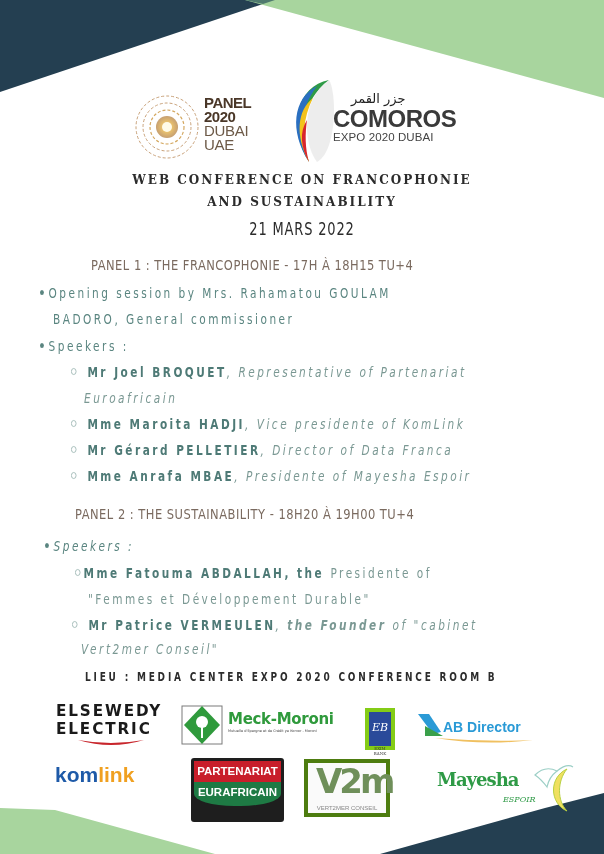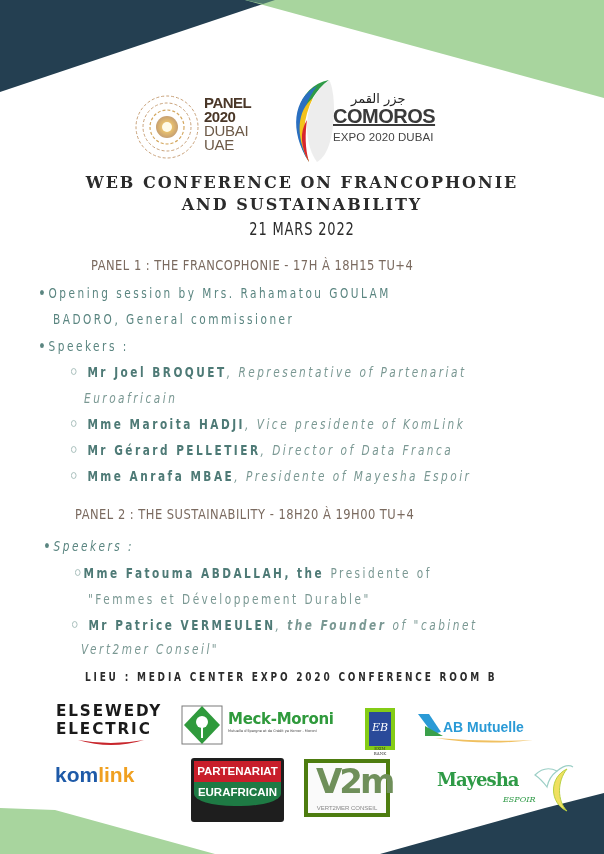--- a/index.html
+++ b/index.html
@@ -6,24 +6,24 @@
   body { width:604px; height:854px; position:relative; overflow:hidden; background:#ffffff; font-family:"DejaVu Sans", sans-serif; }
   .bg { position:absolute; left:0; top:0; width:604px; height:854px; }
   .abs { position:absolute; }
   
   .expo-logo { left:134px; top:93px; width:130px; height:68px; }
   .expo-text { position:absolute; left:70px; top:3px; font-family:"Liberation Sans", sans-serif; line-height:14px; font-size:15px; color:#4a3728; }
   .expo-text .b { font-weight:bold; display:block; letter-spacing:-0.5px; }
   .expo-text .l { font-weight:normal; display:block; color:#6d5a48; letter-spacing:-0.3px; }
   .comoros-logo { left:287px; top:76px; width:160px; height:90px; }
   .com-ar { position:absolute; left:64px; top:15px; font-size:13px; color:#222; font-family:"DejaVu Sans", sans-serif; }
-  .com-name { position:absolute; left:46px; top:29px; font-size:20px; font-weight:bold; color:#3a3a3a; font-family:"Liberation Sans", sans-serif; letter-spacing:-0.5px;text-decoration:underline; }
+  .com-name { position:absolute; left:46px; top:29px; font-size:24px; font-weight:bold; color:#3a3a3a; font-family:"Liberation Sans", sans-serif; letter-spacing:-0.5px; }
   .com-sub { position:absolute; left:46px; top:55px; font-size:11.5px; color:#444; font-family:"Liberation Sans", sans-serif; letter-spacing:0.1px; }
 
-  .title { left:0; width:604px; text-align:center; font-family:"DejaVu Serif", serif; font-weight:bold; color:#2b2b2b; letter-spacing:2px; font-size:16px; }
+  .title { left:0; width:604px; text-align:center; font-family:"DejaVu Serif", serif; font-weight:bold; color:#2b2b2b; letter-spacing:2px; font-size:12px; }
   .date { left:0; width:604px; text-align:center; top:219px; font-family:"DejaVu Sans Condensed","DejaVu Sans", sans-serif; font-size:17px; color:#2b2b2b; letter-spacing:1px; transform:scaleX(0.85); }
   .panel { font-family:"DejaVu Sans", sans-serif; font-size:14px; color:#7a6a5f; letter-spacing:0.6px; transform-origin:left top; transform:scaleX(0.82); white-space:nowrap; }
   .body-text { font-family:"DejaVu Sans", sans-serif; font-size:13.5px; color:#5a8580; letter-spacing:3.2px; white-space:nowrap; transform-origin:left top; transform:scaleX(0.78); }
   .strong { font-weight:bold; color:#4e7a76; }
   .it { font-style:italic; color:#7a9893; }
   .reg { color:#7a9893; }
   .bullet { display:inline-block; width:5px; height:5px; border-radius:50%; background:#5a8580; vertical-align:middle; margin-right:6px; position:relative; top:-2px; }
   .circ { display:inline-block; width:5px; height:5px; border-radius:50%; border:1px solid #9fb8b4; vertical-align:middle; margin-right:14px; position:relative; top:-2px; }
   .lieu { font-family:"DejaVu Sans", sans-serif; font-weight:bold; color:#2c2c2c; font-size:11.5px; letter-spacing:3.6px; white-space:nowrap; transform-origin:left top; transform:scaleX(0.78); }
 
@@ -172,21 +172,21 @@
   <div style="color:#fff; font-family:'DejaVu Serif',serif; font-style:italic; font-size:11px; text-align:center; margin-top:9px;">EB</div>
   <div class="exim-sub">EXIM BANK</div>
 </div>
 
 <div class="abs abav">
   <svg width="120" height="34" viewBox="0 0 120 34">
     <polygon points="3,2 14,2 26,20 18,22" fill="#2a9ad6"></polygon>
     <polygon points="10,14 28,24 10,24" fill="#3aa04a"></polygon>
     <path d="M20,26 Q70,34 118,28 Q70,30 20,26 Z" fill="#f0c060"></path>
   </svg>
-  <div class="abav-text">AB Mutuelle</div>
+  <div class="abav-text">AB Director</div>
 </div>
 
 <div class="abs komlink">
   <span style="color:#1e5aa8">kom</span><span style="color:#f0a020">link</span>
 </div>
 
 <div class="abs partenariat">
   <div class="top">PARTENARIAT</div>
   <div class="bot">EURAFRICAIN</div>
 </div>

